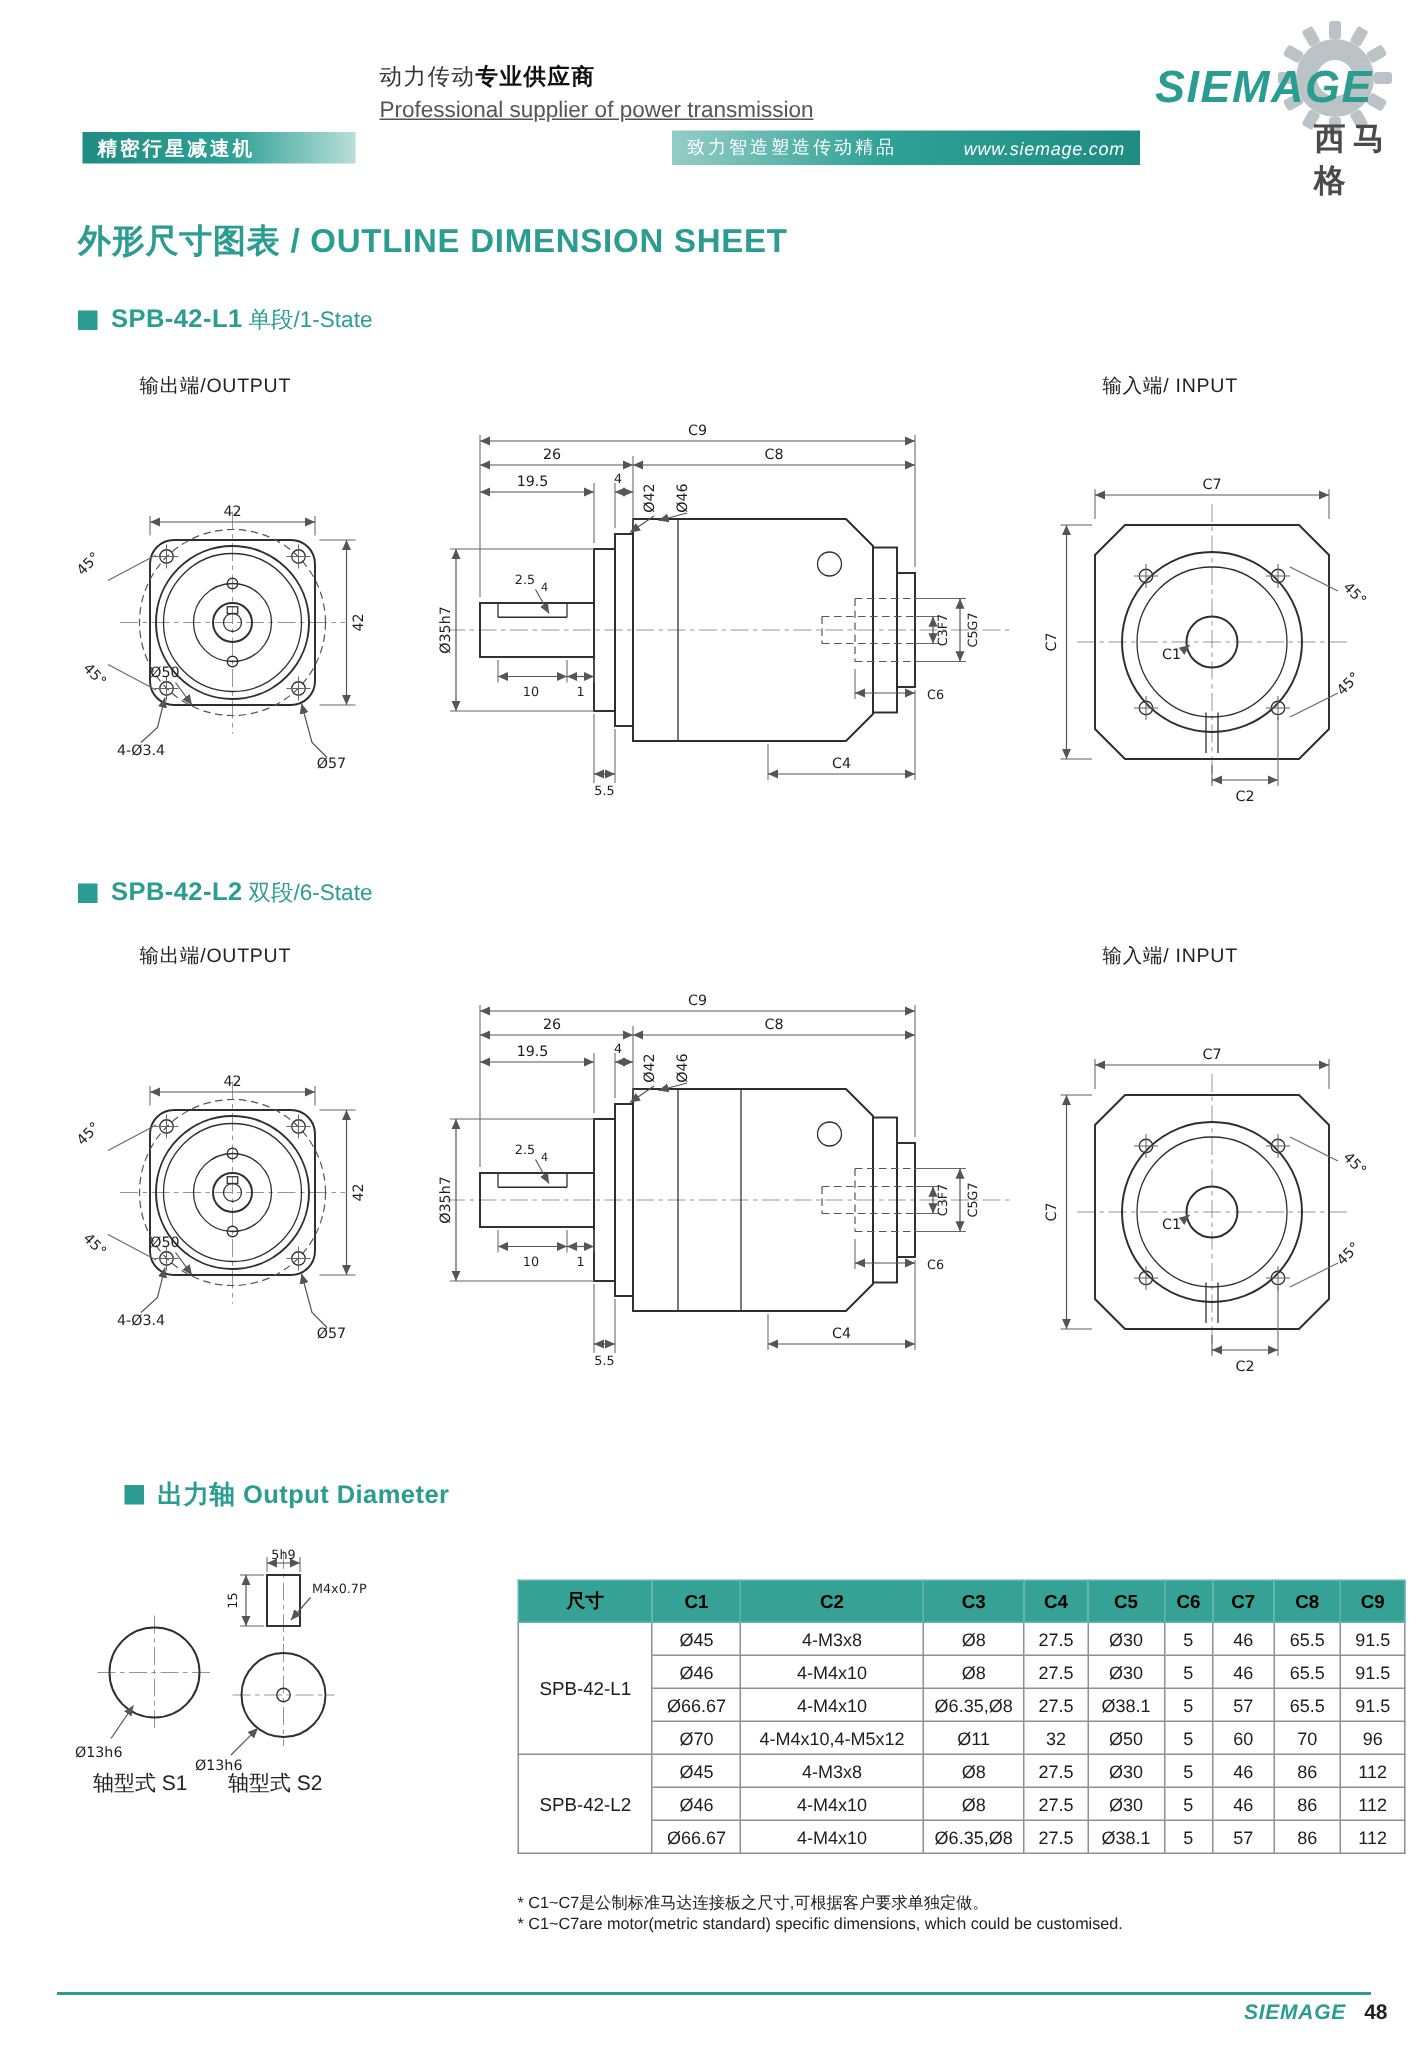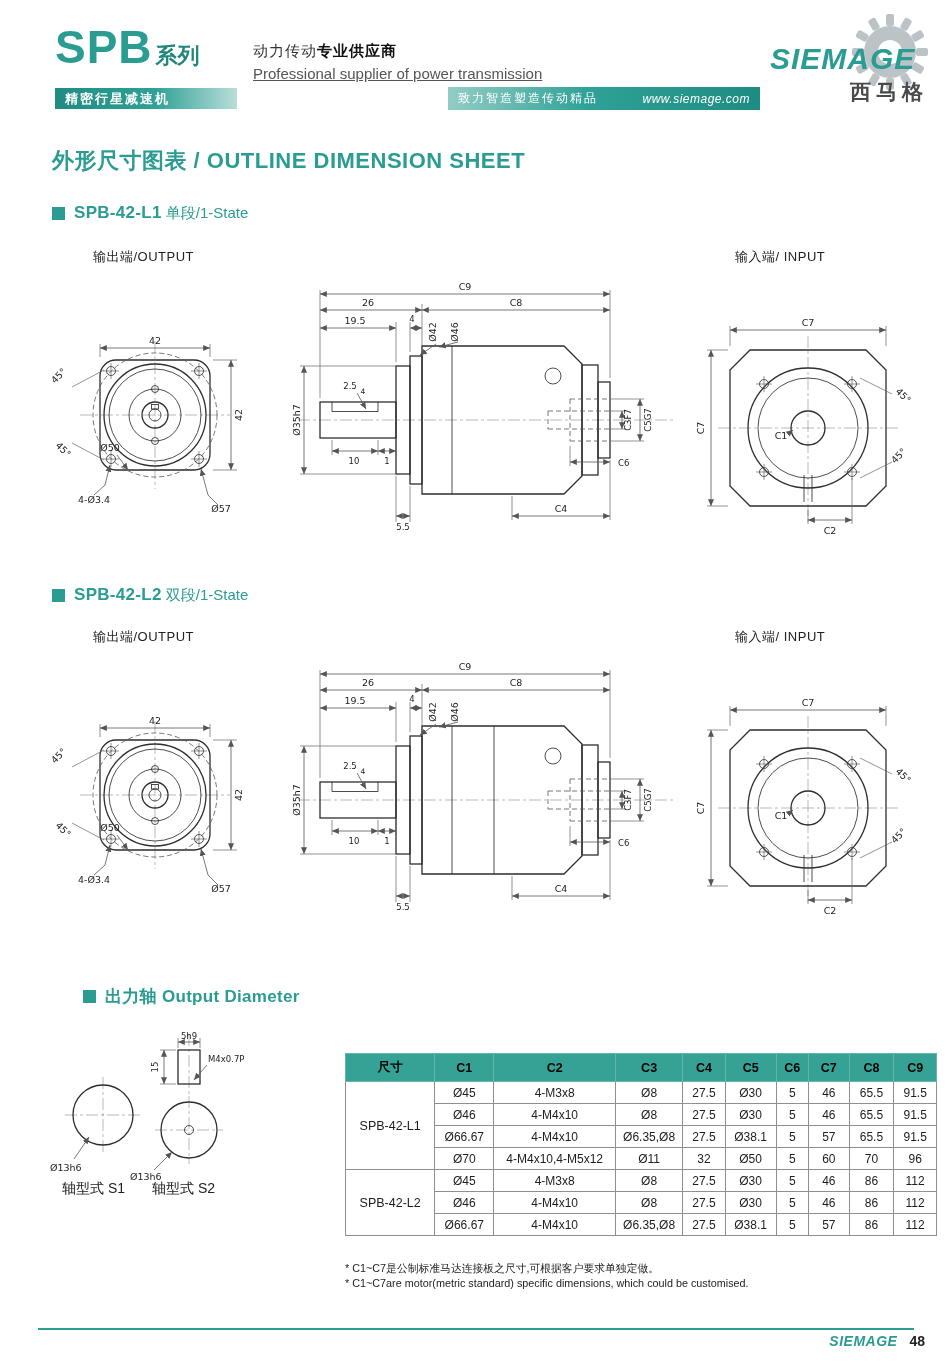--- a/index.html
+++ b/index.html
@@ -15,21 +15,21 @@
 .logo-bar { width:182px; height:21px; background:linear-gradient(90deg,#1f8c82 0%,#2fa196 55%,#b9ded9 100%);
   color:#fff; font-size:13px; font-weight:bold; letter-spacing:2px; line-height:21px; padding-left:10px; }
 .slogan-cn { font-size:15px; color:#333; letter-spacing:1px; }
 .slogan-cn b { color:#111; }
 .slogan-en { font-size:15px; color:#555; margin-top:4px;text-decoration:underline; }
 .banner { width:312px; height:23px; background:linear-gradient(90deg,#93cdc5 0%,#2fa196 45%,#1f8c82 100%);
   display:flex; align-items:center; color:#fff; padding:0 10px; }
 .banner-cn { font-size:12px; letter-spacing:2px; }
 .banner-url { font-size:12px; font-weight:normal; font-style:italic; margin-left:12px; letter-spacing:0.5px; }
 .brand-name { font-size:30px; font-weight:bold; font-style:italic; color:var(--teal); letter-spacing:1px; z-index:2; }
-.brand-cn { font-size:21px; font-weight:bold; color:#4a4a4a; letter-spacing:5px; z-index:2; }
+.brand-cn { font-size:21px; font-weight:bold; color:#4a4a4a; letter-spacing:5px; z-index:2;margin-left:26px; }
 .gear { z-index:1; }
 
 .page-title { font-size:22px; font-weight:bold; color:var(--teal); letter-spacing:0.5px; }
 
 .sec-head { display:flex; align-items:center; }
 .sec-sq { width:13px; height:13px; background:var(--teal); margin-right:9px; flex:none; }
 .sec-title { font-size:17px; font-weight:bold; color:var(--teal); letter-spacing:0.3px; }
 .sec-sub { font-size:15px; color:var(--teal); margin-left:4px; }
 .view-label { font-size:13px; color:#222; letter-spacing:0.5px; }
 .shaft-caption { font-size:14px; color:#222; }
@@ -69,23 +69,20 @@
 <div class="page">
 
   <svg width="0" height="0" style="position:absolute" aria-hidden="true">
     <defs>
       <marker id="ar" viewBox="0 0 10 10" refX="8.5" refY="5" markerWidth="8" markerHeight="8" orient="auto-start-reverse" markerUnits="userSpaceOnUse">
         <path d="M0,1.2 L8.5,5 L0,8.8 z" fill="#555"></path>
       </marker>
     </defs>
   </svg>
 
-  <div class="abs" style="left:55px; top:24px;">
-    <span class="logo-spb">SPB</span><span class="logo-suffix">系列</span>
-  </div>
   <div class="logo-bar abs" style="left:55px; top:88px;">
     <span>精密行星减速机</span>
   </div>
 
   <div class="abs" style="left:253px; top:42px;">
     <div class="slogan-cn"><span>动力传动</span><b>专业供应商</b></div>
     <div class="slogan-en">Professional supplier of power transmission</div>
   </div>
 
   <div class="banner abs" style="left:448px; top:87px;justify-content:space-between;">
@@ -301,21 +298,21 @@
       <line class="dl" x1="167" y1="90" x2="199" y2="106"></line>
       <text class="tx" transform="rotate(45 208 110)" x="208" y="110" text-anchor="middle">45°</text>
       <line class="dl" x1="167" y1="190" x2="199" y2="174"></line>
       <text class="tx" transform="rotate(-45 208 170)" x="208" y="170" text-anchor="middle">45°</text>
     </g>
   </svg>
 
   <div class="sec-head abs" style="left:52px; top:585px;">
     <span class="sec-sq"></span>
     <span class="sec-title">SPB-42-L2</span>
-    <span class="sec-sub">双段/1-State</span>
+    <span class="sec-sub">双段/6-State</span>
   </div>
   <div class="view-label abs" style="left:93px; top:628px;">输出端/OUTPUT</div>
   <div class="view-label abs" style="left:735px; top:628px;">输入端/ INPUT</div>
 
   <svg class="dwg abs" style="left:30px; top:635px;" width="250" height="300" viewBox="0 0 250 300">
     <g>
       <line class="cl" x1="125" y1="86" x2="125" y2="234"></line>
       <line class="cl" x1="50" y1="160" x2="200" y2="160"></line>
     </g>
     <g>

